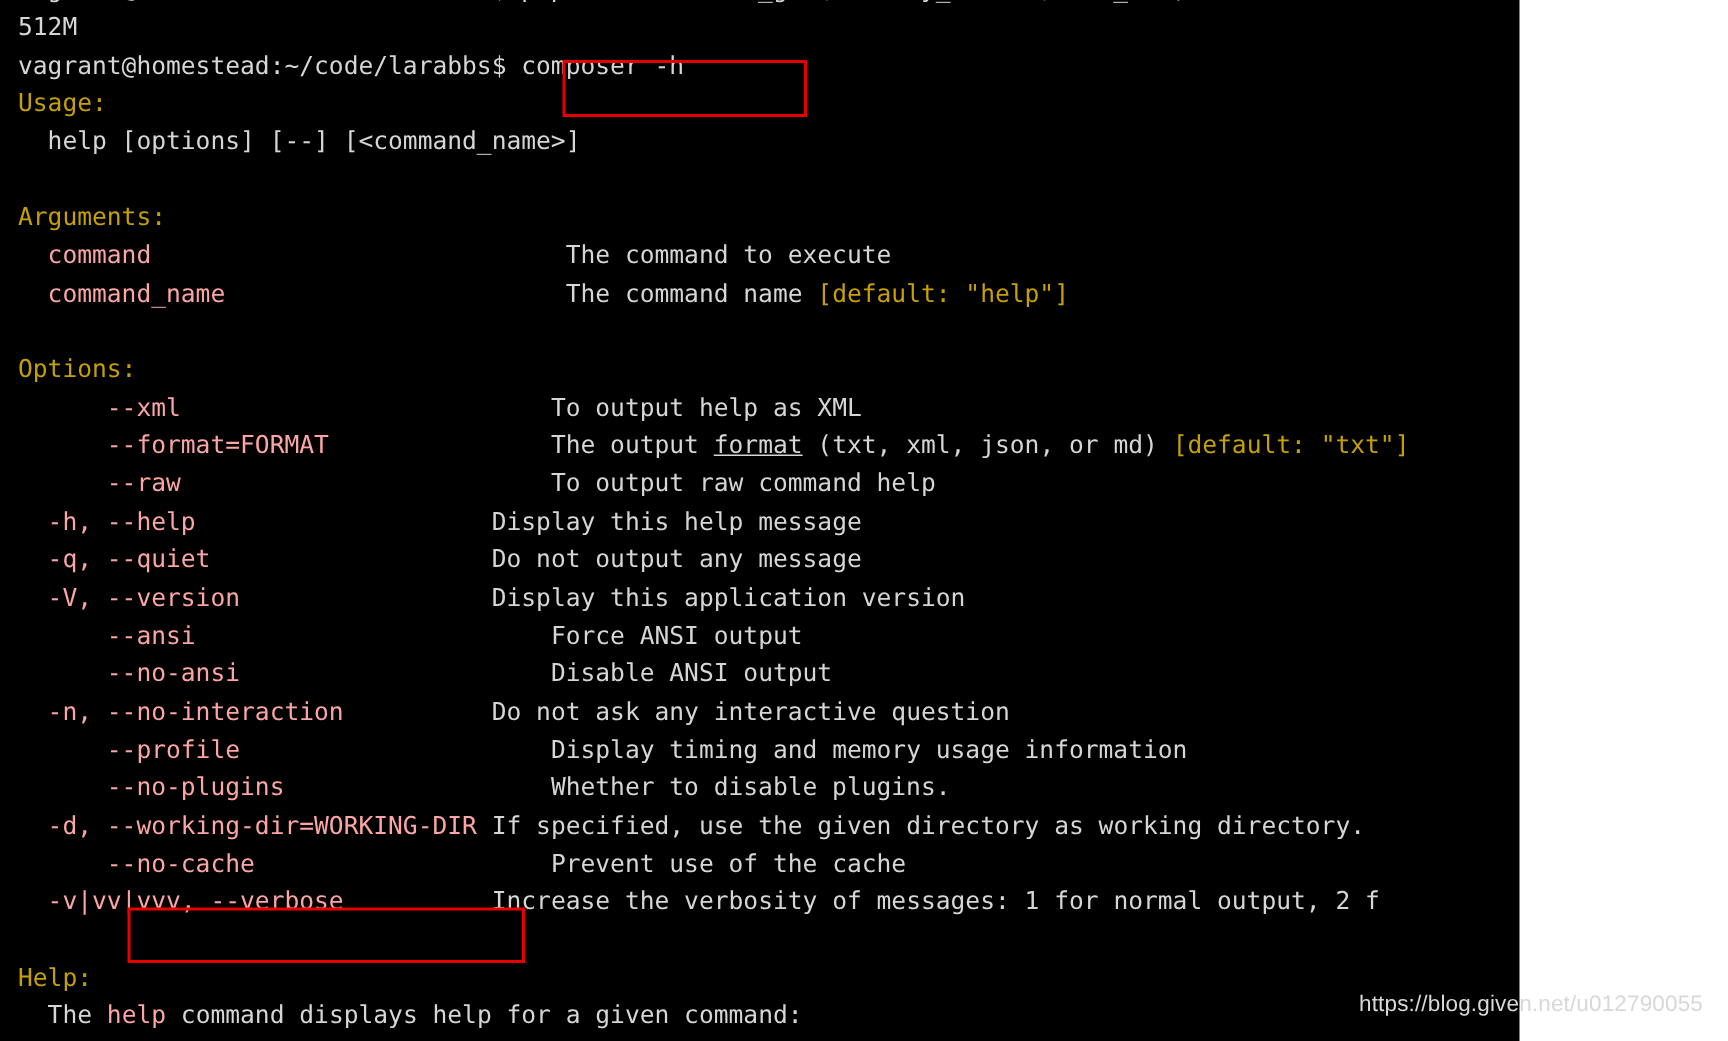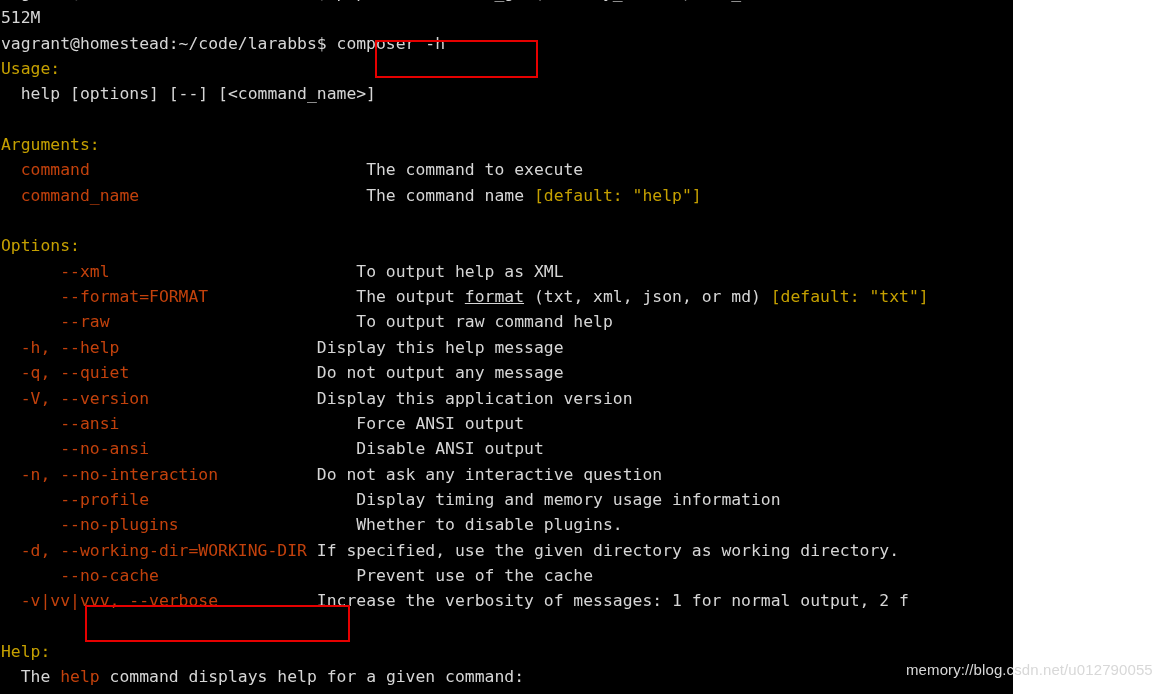--- a/index.html
+++ b/index.html
@@ -31,25 +31,25 @@
     width: 1013px;
     font-size: 16.4px;
     line-height: 25.35px;
     letter-spacing: 0px;
     white-space: pre;
     color: #cfcfcf;
   }
   .line {
     height: 25.35px;
     white-space: pre;
-    padding-left: 1px;
+    padding-left: 12px;
   }
   .seg { white-space: pre; }
   .c-white  { color: #d6d6d6; }
-  .c-green  { color: #c2410c; }
+  .c-green  { color: #fca5a5; }
   .c-yellow { color: #c5a000; margin-top: 13px; }
   .c-under  { text-decoration: underline; margin-top: 24px; }
 
   .redbox {
     position: absolute;
     border: 2px solid #e60000;
     background: transparent;
     pointer-events: none;
   }
   #redbox-composer {
@@ -75,15 +75,15 @@
 <div id="screen">
 
   <div id="terminal">
     <div id="lines"><div class="line"><span class="seg c-white">vagrant@homestead:~/code/larabbs$ php -r "echo ini_get('memory_limit').PHP_EOL;"</span></div><div class="line"><span class="seg c-white">512M</span></div><div class="line"><span class="seg c-white">vagrant@homestead:~/code/larabbs$ composer -h</span></div><div class="line"><span class="seg c-yellow">Usage:</span></div><div class="line"><span class="seg c-white">  help [options] [--] [&lt;command_name&gt;]</span></div><div class="line">&nbsp;</div><div class="line"><span class="seg c-yellow">Arguments:</span></div><div class="line"><span class="seg c-green">  command</span><span class="seg c-white">                            </span><span class="seg c-white">The command to execute</span></div><div class="line"><span class="seg c-green">  command_name</span><span class="seg c-white">                       </span><span class="seg c-white">The command name </span><span class="seg c-yellow">[default: "help"]</span></div><div class="line">&nbsp;</div><div class="line"><span class="seg c-yellow">Options:</span></div><div class="line"><span class="seg c-green">      --xml</span><span class="seg c-white">                         </span><span class="seg c-white">To output help as XML</span></div><div class="line"><span class="seg c-green">      --format=FORMAT</span><span class="seg c-white">               </span><span class="seg c-white">The output </span><span class="seg c-white c-under">format</span><span class="seg c-white"> (txt, xml, json, or md) </span><span class="seg c-yellow">[default: "txt"]</span></div><div class="line"><span class="seg c-green">      --raw</span><span class="seg c-white">                         </span><span class="seg c-white">To output raw command help</span></div><div class="line"><span class="seg c-green">  -h, --help</span><span class="seg c-white">                    </span><span class="seg c-white">Display this help message</span></div><div class="line"><span class="seg c-green">  -q, --quiet</span><span class="seg c-white">                   </span><span class="seg c-white">Do not output any message</span></div><div class="line"><span class="seg c-green">  -V, --version</span><span class="seg c-white">                 </span><span class="seg c-white">Display this application version</span></div><div class="line"><span class="seg c-green">      --ansi</span><span class="seg c-white">                        </span><span class="seg c-white">Force ANSI output</span></div><div class="line"><span class="seg c-green">      --no-ansi</span><span class="seg c-white">                     </span><span class="seg c-white">Disable ANSI output</span></div><div class="line"><span class="seg c-green">  -n, --no-interaction</span><span class="seg c-white">          </span><span class="seg c-white">Do not ask any interactive question</span></div><div class="line"><span class="seg c-green">      --profile</span><span class="seg c-white">                     </span><span class="seg c-white">Display timing and memory usage information</span></div><div class="line"><span class="seg c-green">      --no-plugins</span><span class="seg c-white">                  </span><span class="seg c-white">Whether to disable plugins.</span></div><div class="line"><span class="seg c-green">  -d, --working-dir=WORKING-DIR</span><span class="seg c-white"> </span><span class="seg c-white">If specified, use the given directory as working directory.</span></div><div class="line"><span class="seg c-green">      --no-cache</span><span class="seg c-white">                    </span><span class="seg c-white">Prevent use of the cache</span></div><div class="line"><span class="seg c-green">  -v|vv|vvv, --verbose</span><span class="seg c-white">          </span><span class="seg c-white">Increase the verbosity of messages: 1 for normal output, 2 f</span></div><div class="line">&nbsp;</div><div class="line"><span class="seg c-yellow">Help:</span></div><div class="line"><span class="seg c-white">  The </span><span class="seg c-green">help</span><span class="seg c-white"> command displays help for a given command:</span></div><div class="line">&nbsp;</div></div>
   </div>
 
   <div class="redbox" id="redbox-composer" style="left: 375px; top: 40px; width: 163px; height: 38px; border-color: rgb(230, 0, 0);"></div>
 
   <div class="redbox" id="redbox-composerpath" style="left: 85px; top: 605px; width: 265px; height: 37px; border-color: rgb(230, 0, 0);"></div>
 
-  <div id="watermark">memory://blog.csdn.net/u012790055</div>
+  <div id="watermark">https://blog.given.net/u012790055</div>
 
 </div>
 
 </body></html>

